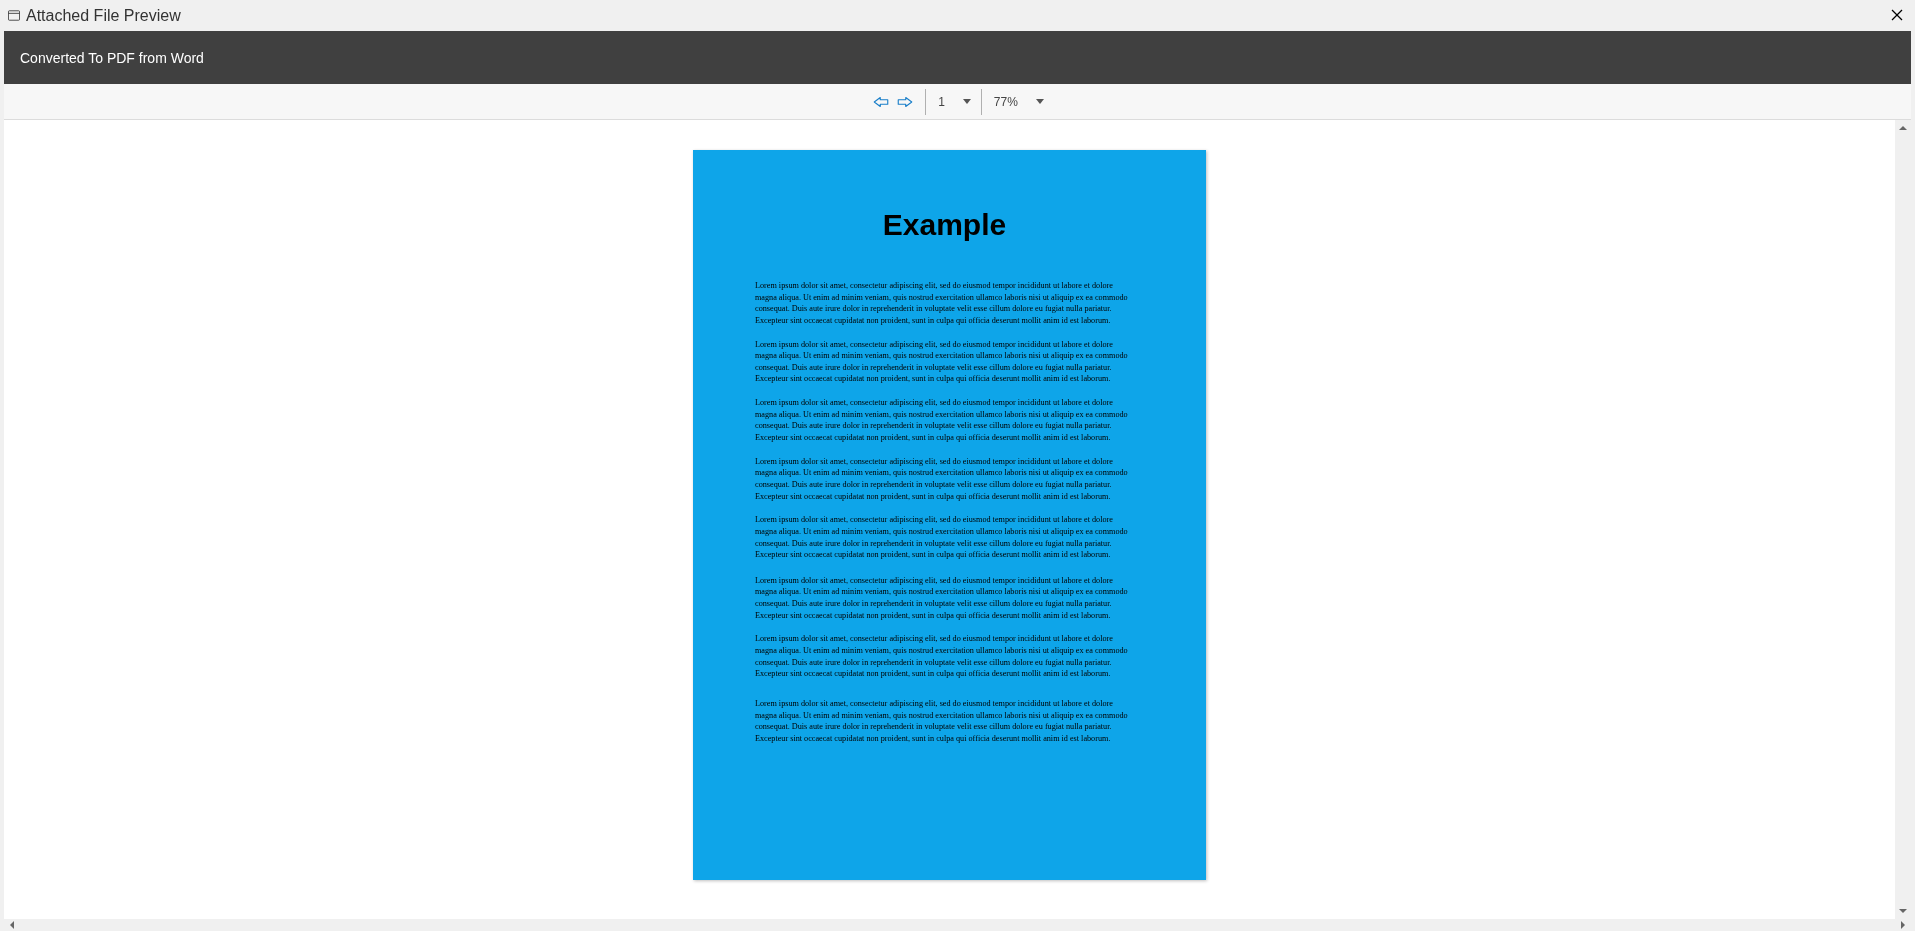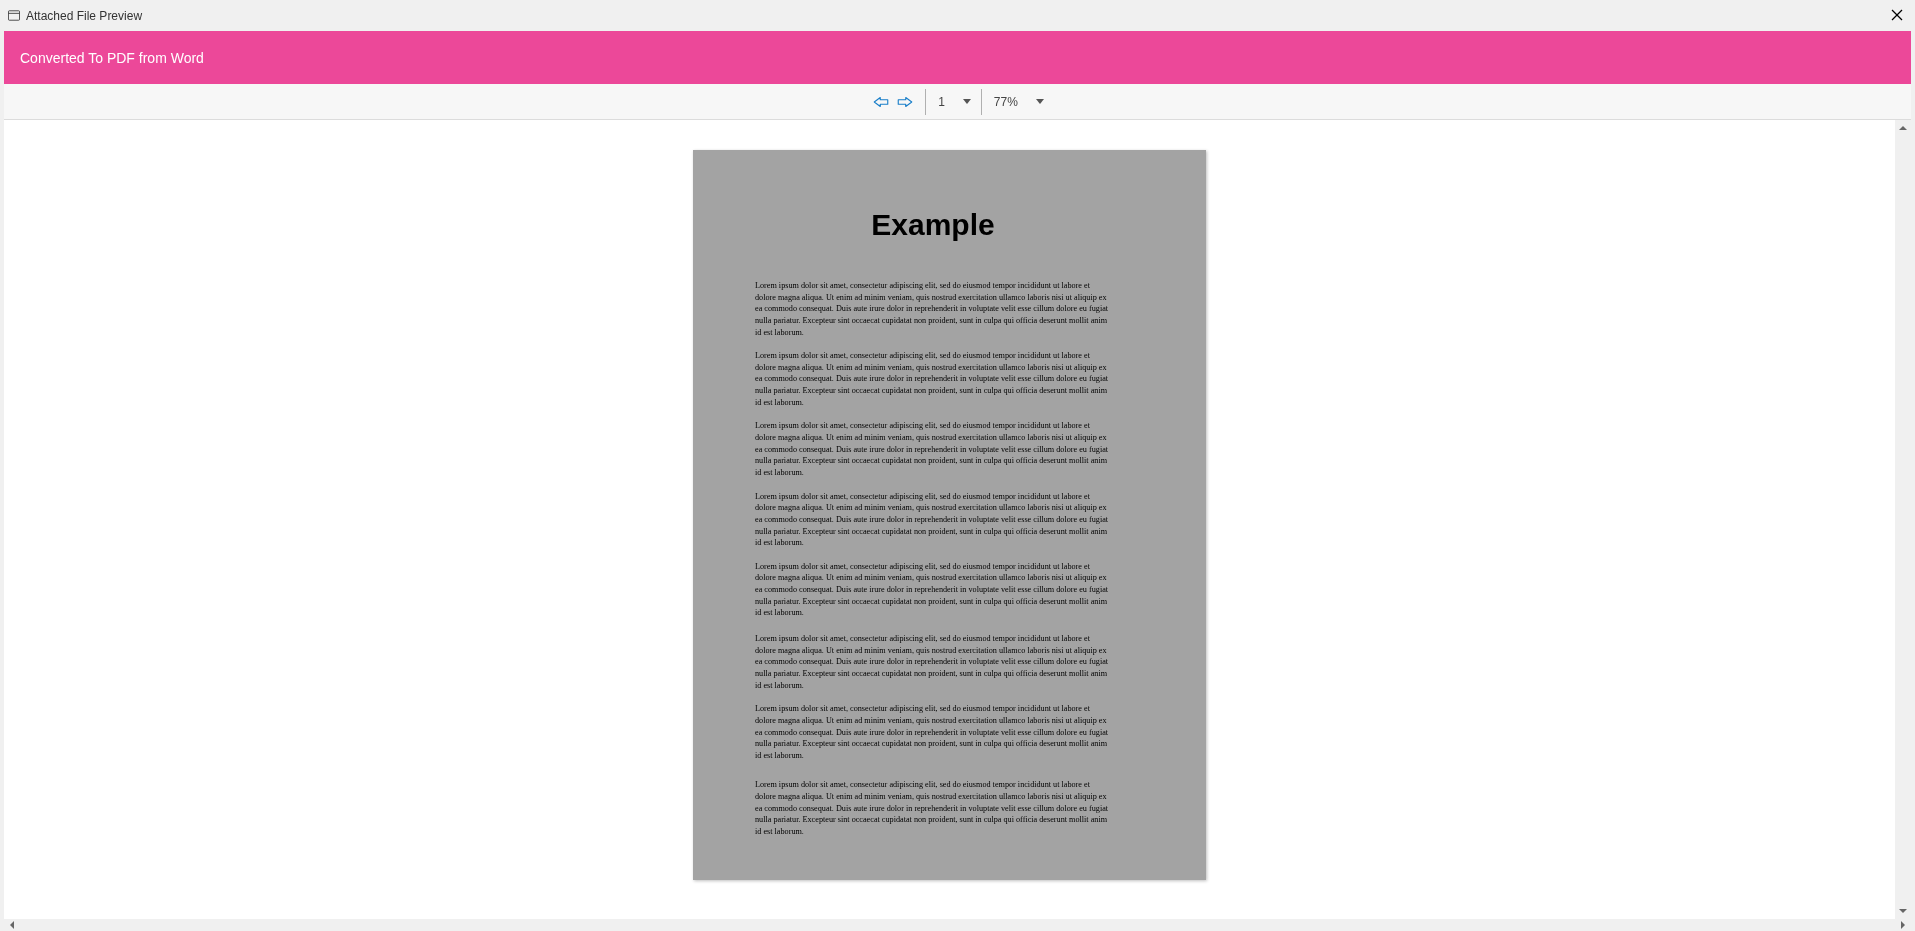--- a/index.html
+++ b/index.html
@@ -10,21 +10,21 @@
       overflow: hidden;
     }
 
     
     .title-bar {
       height: 31px;
       background: #f0f0f0;
       display: flex;
       align-items: center;
       padding: 0 8px;
-      font-size: 12px;
+      font-size: 16px;
       color: #333;
     }
     .title-bar .app-icon {
       width: 12px;
       height: 11px;
       margin-right: 6px;
       display: inline-flex;
       align-items: center;
       justify-content: center;
     }
@@ -33,21 +33,21 @@
     .title-bar .close-btn {
       font-size: 17px;
       line-height: 1;
       cursor: pointer;
       font-weight: bold;
       padding: 2px 4px;
     }
 
     
     .header {
-      background: #ec4899;
+      background: #404040;
       color: #fff;
       height: 53px;
       display: flex;
       align-items: center;
       padding: 0 16px;
       margin: 0 4px;
       font-size: 14px;
     }
 
     
@@ -111,23 +111,23 @@
       position: absolute;
       inset: 0 16px 0 0;
       overflow: hidden;
       display: flex;
       justify-content: center;
       padding-top: 30px;
     }
     .page {
       width: 513px;
       height: 730px;
-      background: #a3a3a3;
+      background: #0ea5e9;
       box-shadow: 1px 1px 3px rgba(0,0,0,0.25);
-      padding: 58px 95px 0 62px;
+      padding: 58px 72px 0 62px;
     }
     .page h1 {
       text-align: center;
       font-family: Arial, sans-serif;
       font-weight: 900;
       font-size: 30px;
       margin: 0 0 38px 0;
       color: #000;
     }
     .page p {

